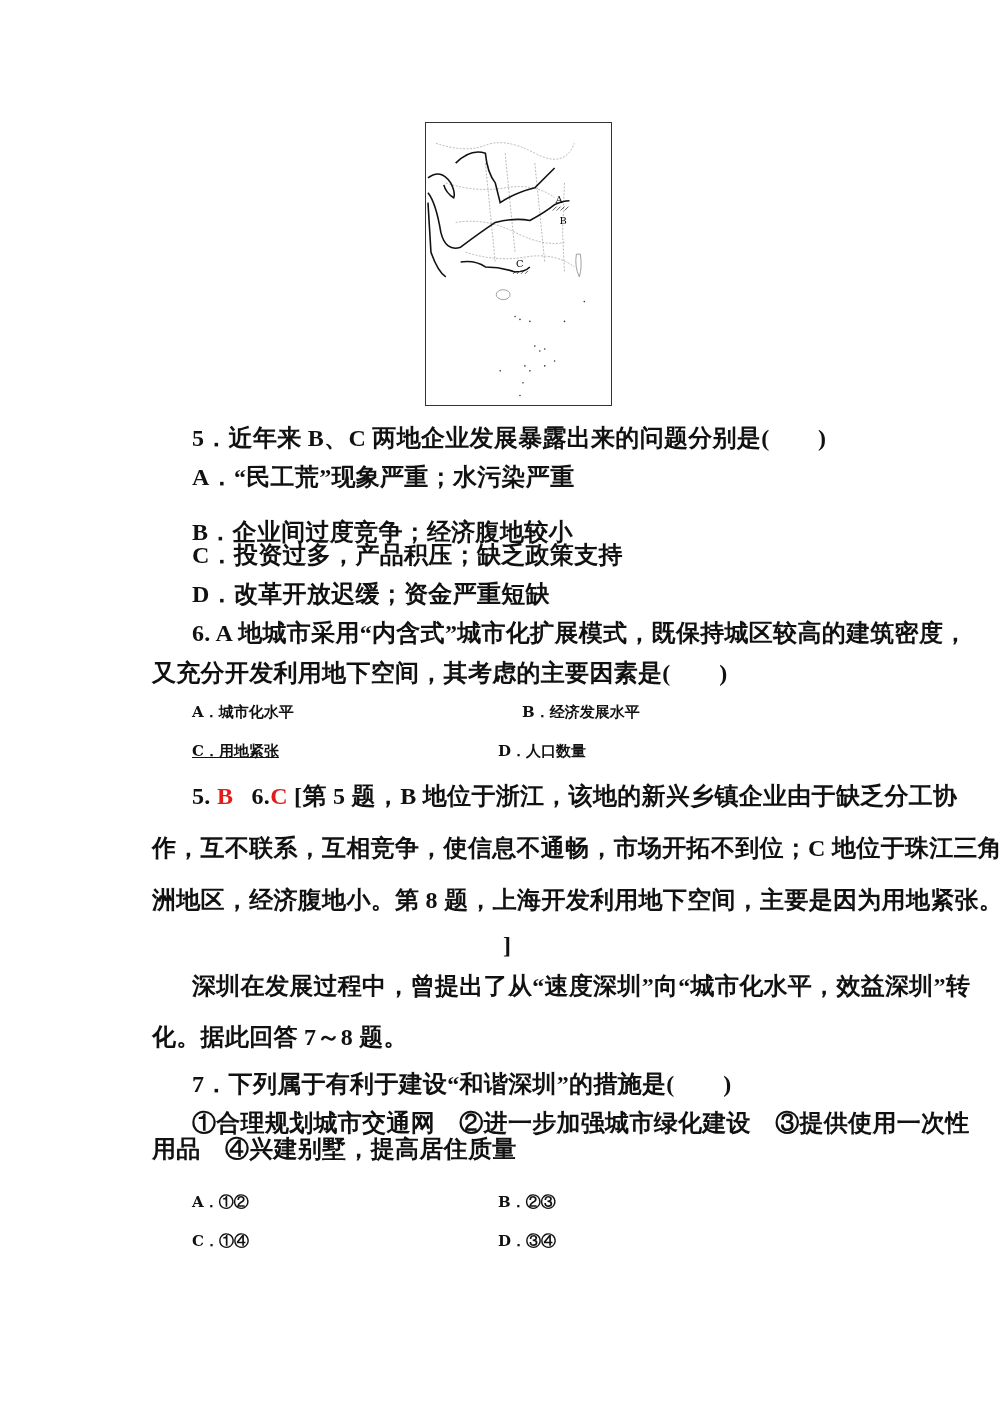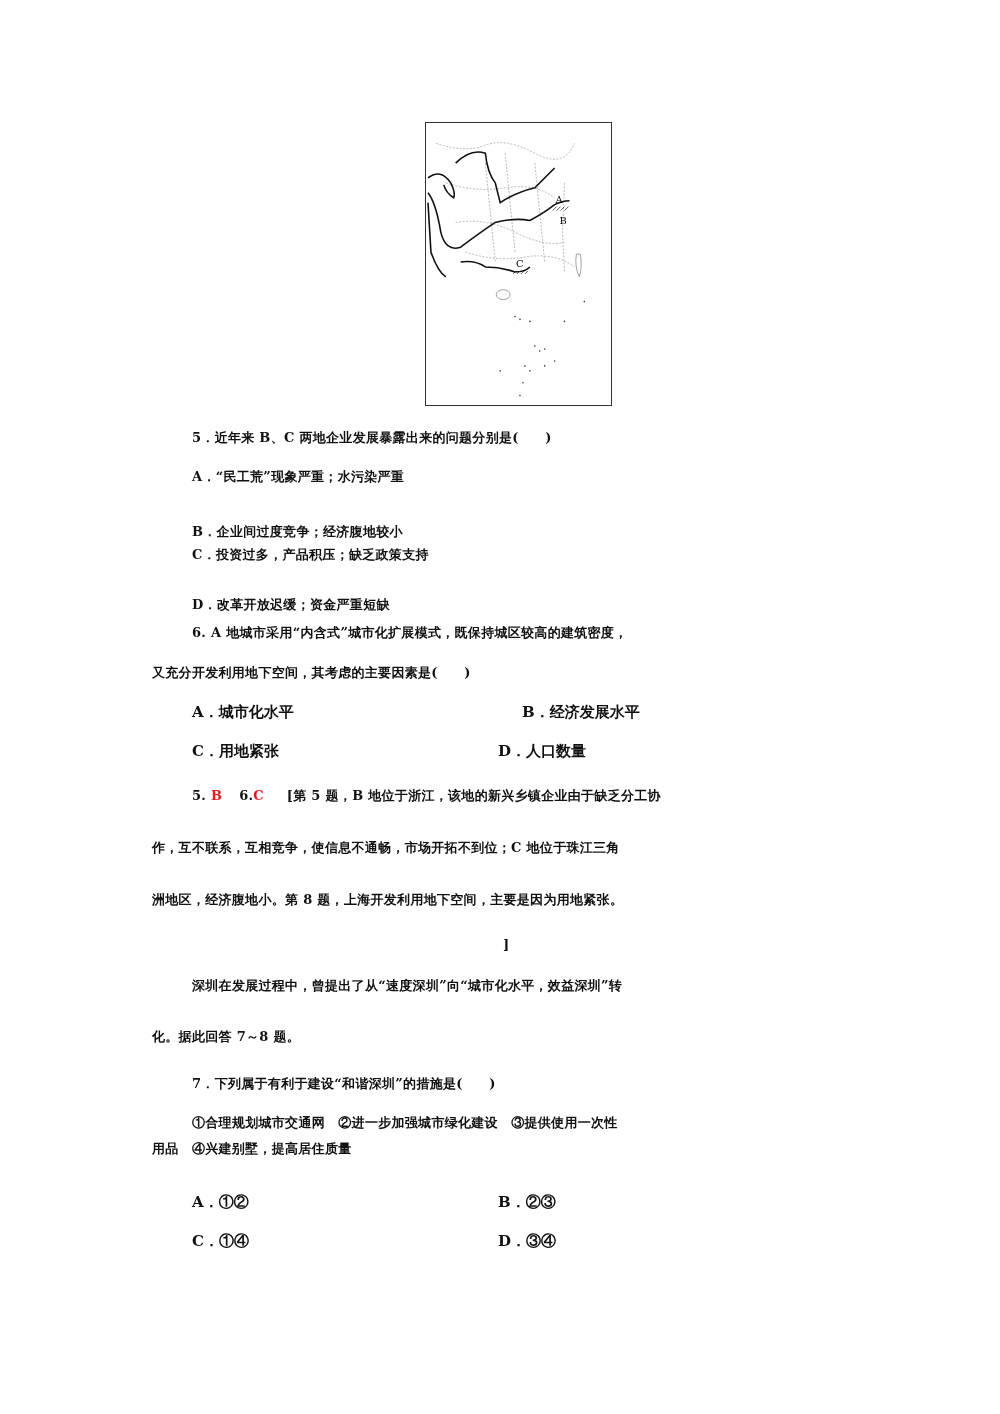--- a/index.html
+++ b/index.html
@@ -7,22 +7,22 @@
       width: 1000px; height: 1414px; position: relative; overflow: hidden;
       font-family: "DejaVu Serif", "Liberation Serif", serif;
       color: #111;
     }
     .map {
       position: absolute; left: 425px; top: 122px; width: 187px; height: 284px;
       border: 1.5px solid #333; background: #fff; box-sizing: border-box;
     }
     .map svg { width: 100%; height: 100%; display: block; }
     .line {
-      position: absolute; font-size: 13px; line-height: 24px; white-space: nowrap;
-      font-weight: bold; letter-spacing: 0.3px;
+      position: absolute; font-size: 24px; line-height: 24px; white-space: nowrap;
+      font-weight: bold; letter-spacing: 0.3px; font-family: Liberation Serif, serif;
     }
     .ans { color: #e21b1b; }
     .opt2 { position: absolute; font-size: 15px; line-height: 24px; white-space: nowrap; font-weight: bold; }
   </style>
 </head>
 <body>
 
 <div class="map">
   <svg viewBox="0 0 187 284">
     <g fill="none" stroke="#999" stroke-width="0.7" stroke-dasharray="2,1.5">
@@ -69,34 +69,34 @@
     <text x="131" y="80" font-size="10" font-family="DejaVu Serif, serif">A</text>
     <text x="135" y="102" font-size="10" font-family="DejaVu Serif, serif">B</text>
     <text x="91" y="145" font-size="10" font-family="DejaVu Serif, serif">C</text>
   </svg>
 </div>
 
 <div class="line" style="left:192px; top:426px;">5．近年来 B、C 两地企业发展暴露出来的问题分别是(　　)</div>
 <div class="line" style="left:192px; top:465px;">A．“民工荒”现象严重；水污染严重</div>
 <div class="line" style="left:192px; top:504px;margin-top:16px;">B．企业间过度竞争；经济腹地较小</div>
 <div class="line" style="left:192px; top:543px;">C．投资过多，产品积压；缺乏政策支持</div>
-<div class="line" style="left:192px; top:582px;margin-top:11px;">D．改革开放迟缓；资金严重短缺</div>
+<div class="line" style="left:192px; top:582px;">D．改革开放迟缓；资金严重短缺</div>
 
 <div class="line" style="left:192px; top:621px;">6. A 地城市采用“内含式”城市化扩展模式，既保持城区较高的建筑密度，</div>
 <div class="line" style="left:152px; top:661px;">又充分开发利用地下空间，其考虑的主要因素是(　　)</div>
 <div class="opt2" style="left:192px; top:700px;">A．城市化水平</div>
 <div class="opt2" style="left:498px; top:700px;margin-left:24px;">B．经济发展水平</div>
-<div class="opt2" style="left:192px; top:739px;">C．用地紧张</div>
+<div class="opt2" style="left:192px; top:739px;text-decoration:underline;">C．用地紧张</div>
 <div class="opt2" style="left:498px; top:739px;text-align:center;">D．人口数量</div>
 
 <div class="line" style="left:192px; top:784px;">
   <span>5.</span>
   <span class="ans">B</span>
   <span style="margin-left:12px;">6.</span><span class="ans">C</span>
-  <span style="margin-left:18px;">[第 5 题，B 地位于浙江，该地的新兴乡镇企业由于缺乏分工协</span>
+  <span style="">[第 5 题，B 地位于浙江，该地的新兴乡镇企业由于缺乏分工协</span>
 </div>
 <div class="line" style="left:152px; top:836px;">作，互不联系，互相竞争，使信息不通畅，市场开拓不到位；C 地位于珠江三角</div>
 <div class="line" style="left:152px; top:888px;">洲地区，经济腹地小。第 8 题，上海开发利用地下空间，主要是因为用地紧张。</div>
 <div class="line" style="left:503px; top:933px;">]</div>
 
 <div class="line" style="left:192px; top:974px;">深圳在发展过程中，曾提出了从“速度深圳”向“城市化水平，效益深圳”转</div>
 <div class="line" style="left:152px; top:1025px;">化。据此回答 7～8 题。</div>
 
 <div class="line" style="left:192px; top:1072px;">7．下列属于有利于建设“和谐深圳”的措施是(　　)</div>
 <div class="line" style="left:192px; top:1111px;">①合理规划城市交通网　②进一步加强城市绿化建设　③提供使用一次性</div>

